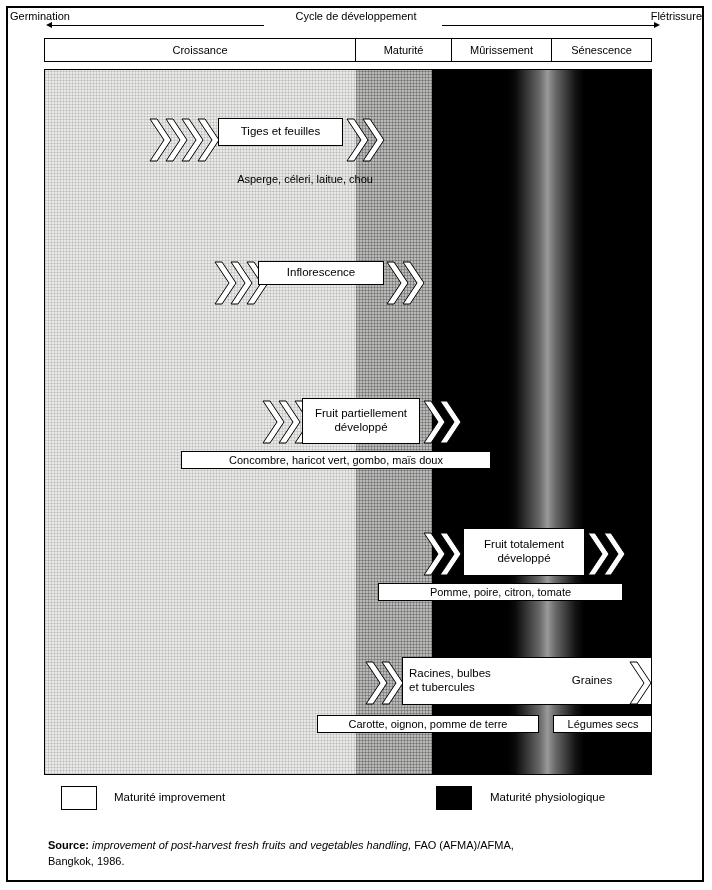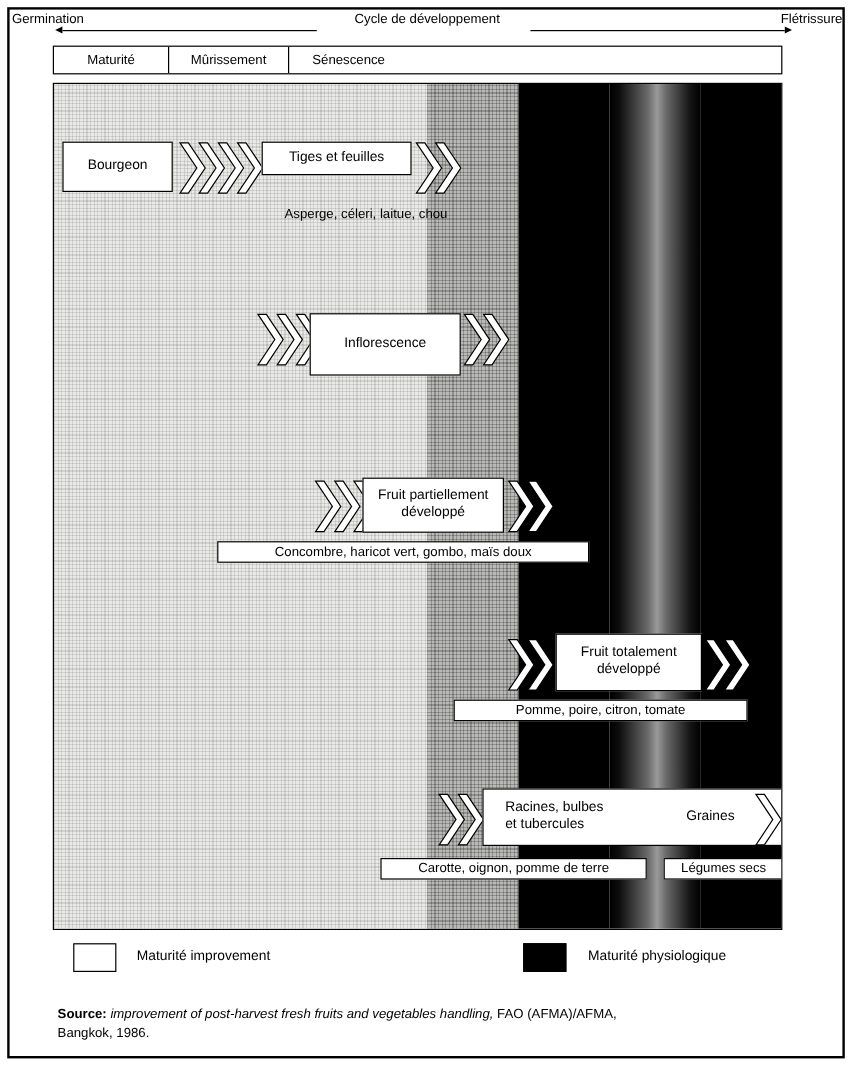--- a/index.html
+++ b/index.html
@@ -71,39 +71,41 @@
   <div class="toplabel" id="lbl-fletrissure">Flétrissure</div>
 
   <div class="cycle-line">
     <div class="head left"></div>
     <div class="seg" style="left:6px;width:212px;"></div>
     <div class="seg" style="right:6px;width:212px;"></div>
     <div class="head right"></div>
   </div>
 
   <div class="stagebar">
+    <div class="cell" style="width:311px;">
+        <span>Croissance</span>
+      </div>
     <div class="cell" style="width:96px;">
         <span>Maturité</span>
       </div>
     <div class="cell" style="width:100px;">
         <span>Mûrissement</span>
       </div>
     <div class="cell" style="width:99px;">
         <span>Sénescence</span>
       </div>
   </div>
 
   <div class="plot">
     <div class="band light" style="left:0;width:311px;"></div>
     <div class="band mid" style="left:311px;width:76px;"></div>
     <div class="band dark" style="left:387px;width:76px;"></div>
     <div class="band grad" style="left:463px;width:76px;"></div>
     <div class="band dark" style="left:539px;width:69px;"></div>
 
-    <div class="box" style="left:7px;top:48px;width:92px;height:42px;">Bourgeon</div>
     <div class="chev" style="left:103px;top:45px;">
       <svg width="70" height="50" viewBox="0 0 70 50">
           <g fill="#fff" stroke="#000" stroke-width="1">
         <path d="M2 4 L16 25 L2 46 L9 46 L23 25 L9 4 Z"></path>
         <path d="M18 4 L32 25 L18 46 L25 46 L39 25 L25 4 Z"></path>
         <path d="M34 4 L48 25 L34 46 L41 46 L55 25 L41 4 Z"></path>
         <path d="M50 4 L64 25 L50 46 L57 46 L71 25 L57 4 Z"></path>
       </g>
         </svg>
     </div>
@@ -120,21 +122,21 @@
 
     <div class="chev" style="left:168px;top:188px;">
       <svg width="56" height="50" viewBox="0 0 56 50">
           <g fill="#fff" stroke="#000" stroke-width="1">
         <path d="M2 4 L16 25 L2 46 L9 46 L23 25 L9 4 Z"></path>
         <path d="M18 4 L32 25 L18 46 L25 46 L39 25 L25 4 Z"></path>
         <path d="M34 4 L48 25 L34 46 L41 46 L55 25 L41 4 Z"></path>
       </g>
         </svg>
     </div>
-    <div class="box" style="left:213px;top:191px;width:126px;height:52px;">Inflorescence</div>
+    <div class="box" style="left:213px;top:191px;width:126px;height:24px;">Inflorescence</div>
     <div class="chev" style="left:340px;top:188px;">
       <svg width="40" height="50" viewBox="0 0 40 50">
           <g fill="#fff" stroke="#000" stroke-width="1">
         <path d="M2 4 L16 25 L2 46 L9 46 L23 25 L9 4 Z"></path>
         <path d="M18 4 L32 25 L18 46 L25 46 L39 25 L25 4 Z"></path>
       </g>
         </svg>
     </div>
 
     <div class="chev" style="left:216px;top:327px;">
@@ -179,21 +181,21 @@
     <div class="cap" style="left:333px;top:513px;width:245px;height:18px;">Pomme, poire, citron, tomate</div>
 
     <div class="chev" style="left:319px;top:588px;">
       <svg width="40" height="50" viewBox="0 0 40 50">
           <g fill="#fff" stroke="#000" stroke-width="1">
         <path d="M2 4 L16 25 L2 46 L9 46 L23 25 L9 4 Z"></path>
         <path d="M18 4 L32 25 L18 46 L25 46 L39 25 L25 4 Z"></path>
       </g>
         </svg>
     </div>
-    <div class="box" style="left:357px;top:587px;width:250px;height:48px;justify-content:flex-start;padding-left:18px;text-align:left;white-space:pre-line;">Racines, bulbes
+    <div class="box" style="left:357px;top:587px;width:250px;height:48px;justify-content:flex-start;padding-left:6px;text-align:left;white-space:pre-line;">Racines, bulbes
 et tubercules</div>
     <div class="box" style="left:512px;top:587px;width:70px;height:48px;border:none;background:transparent;">Graines</div>
     <div class="chev" style="left:583px;top:588px;">
       <svg width="24" height="50" viewBox="0 0 24 50">
           <g fill="#fff" stroke="#000" stroke-width="1">
         <path d="M2 4 L16 25 L2 46 L9 46 L23 25 L9 4 Z"></path>
       </g>
         </svg>
     </div>
     <div class="cap" style="left:272px;top:645px;width:222px;height:18px;">Carotte, oignon, pomme de terre</div>

